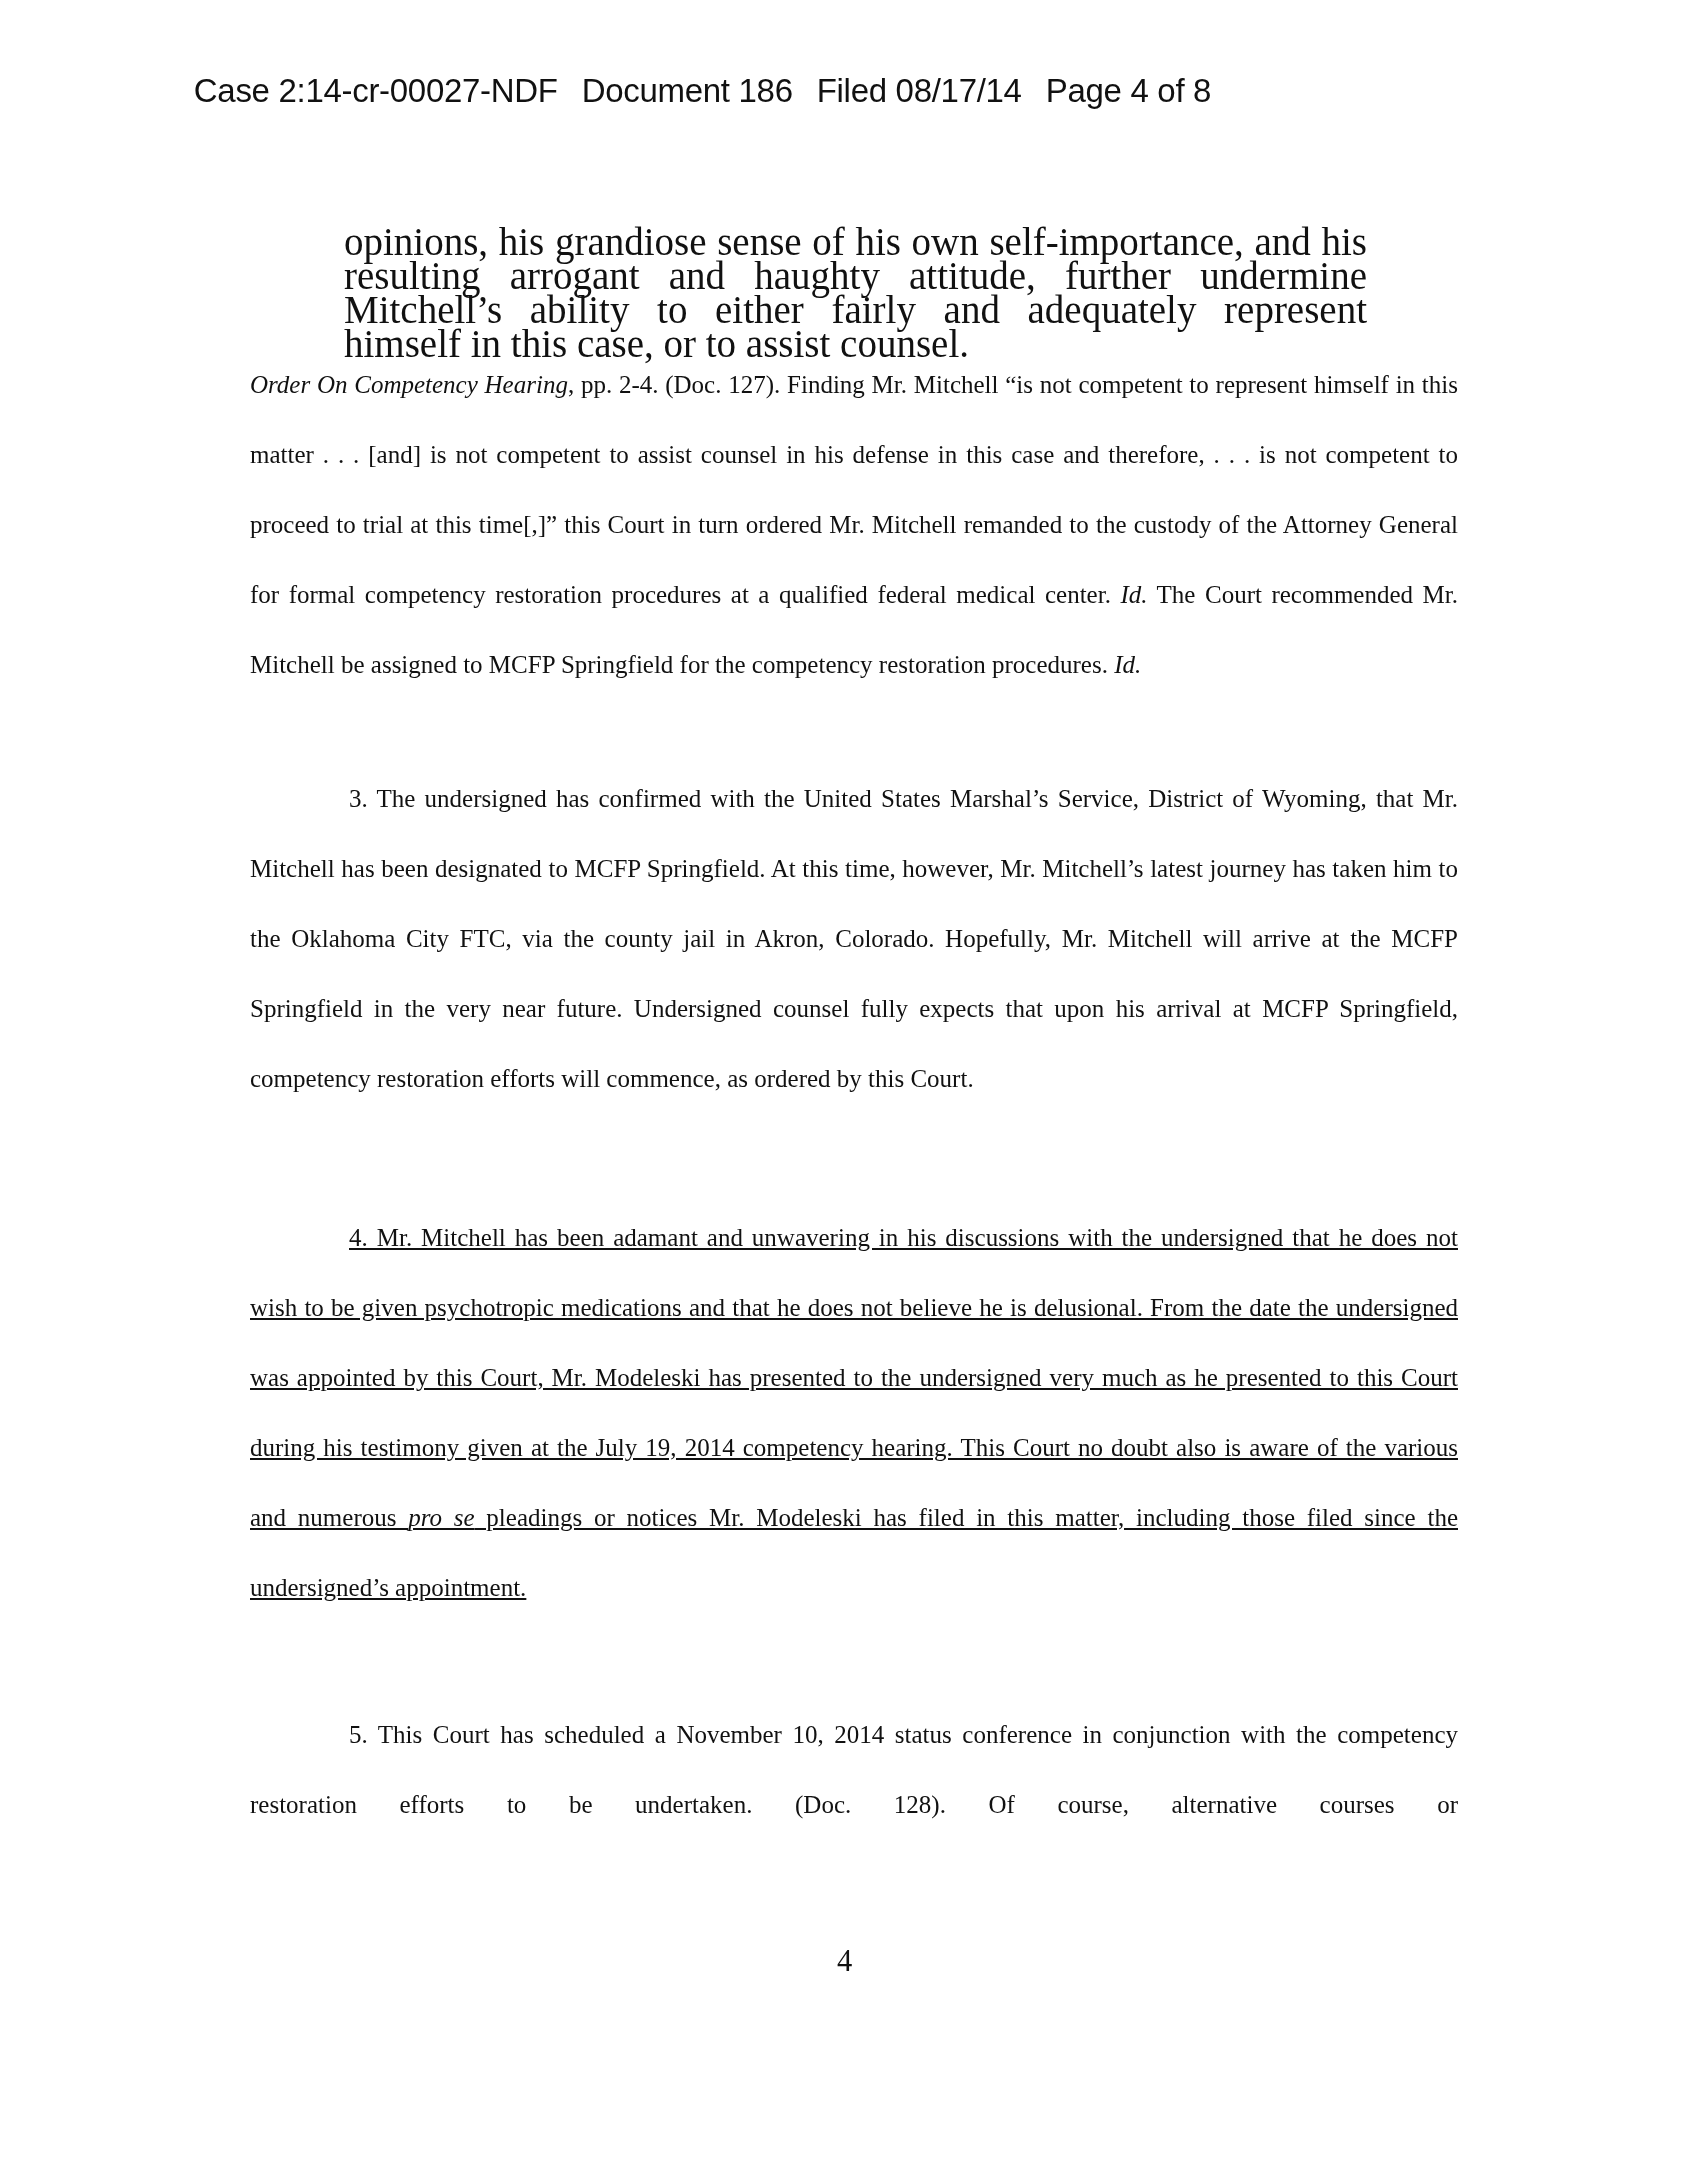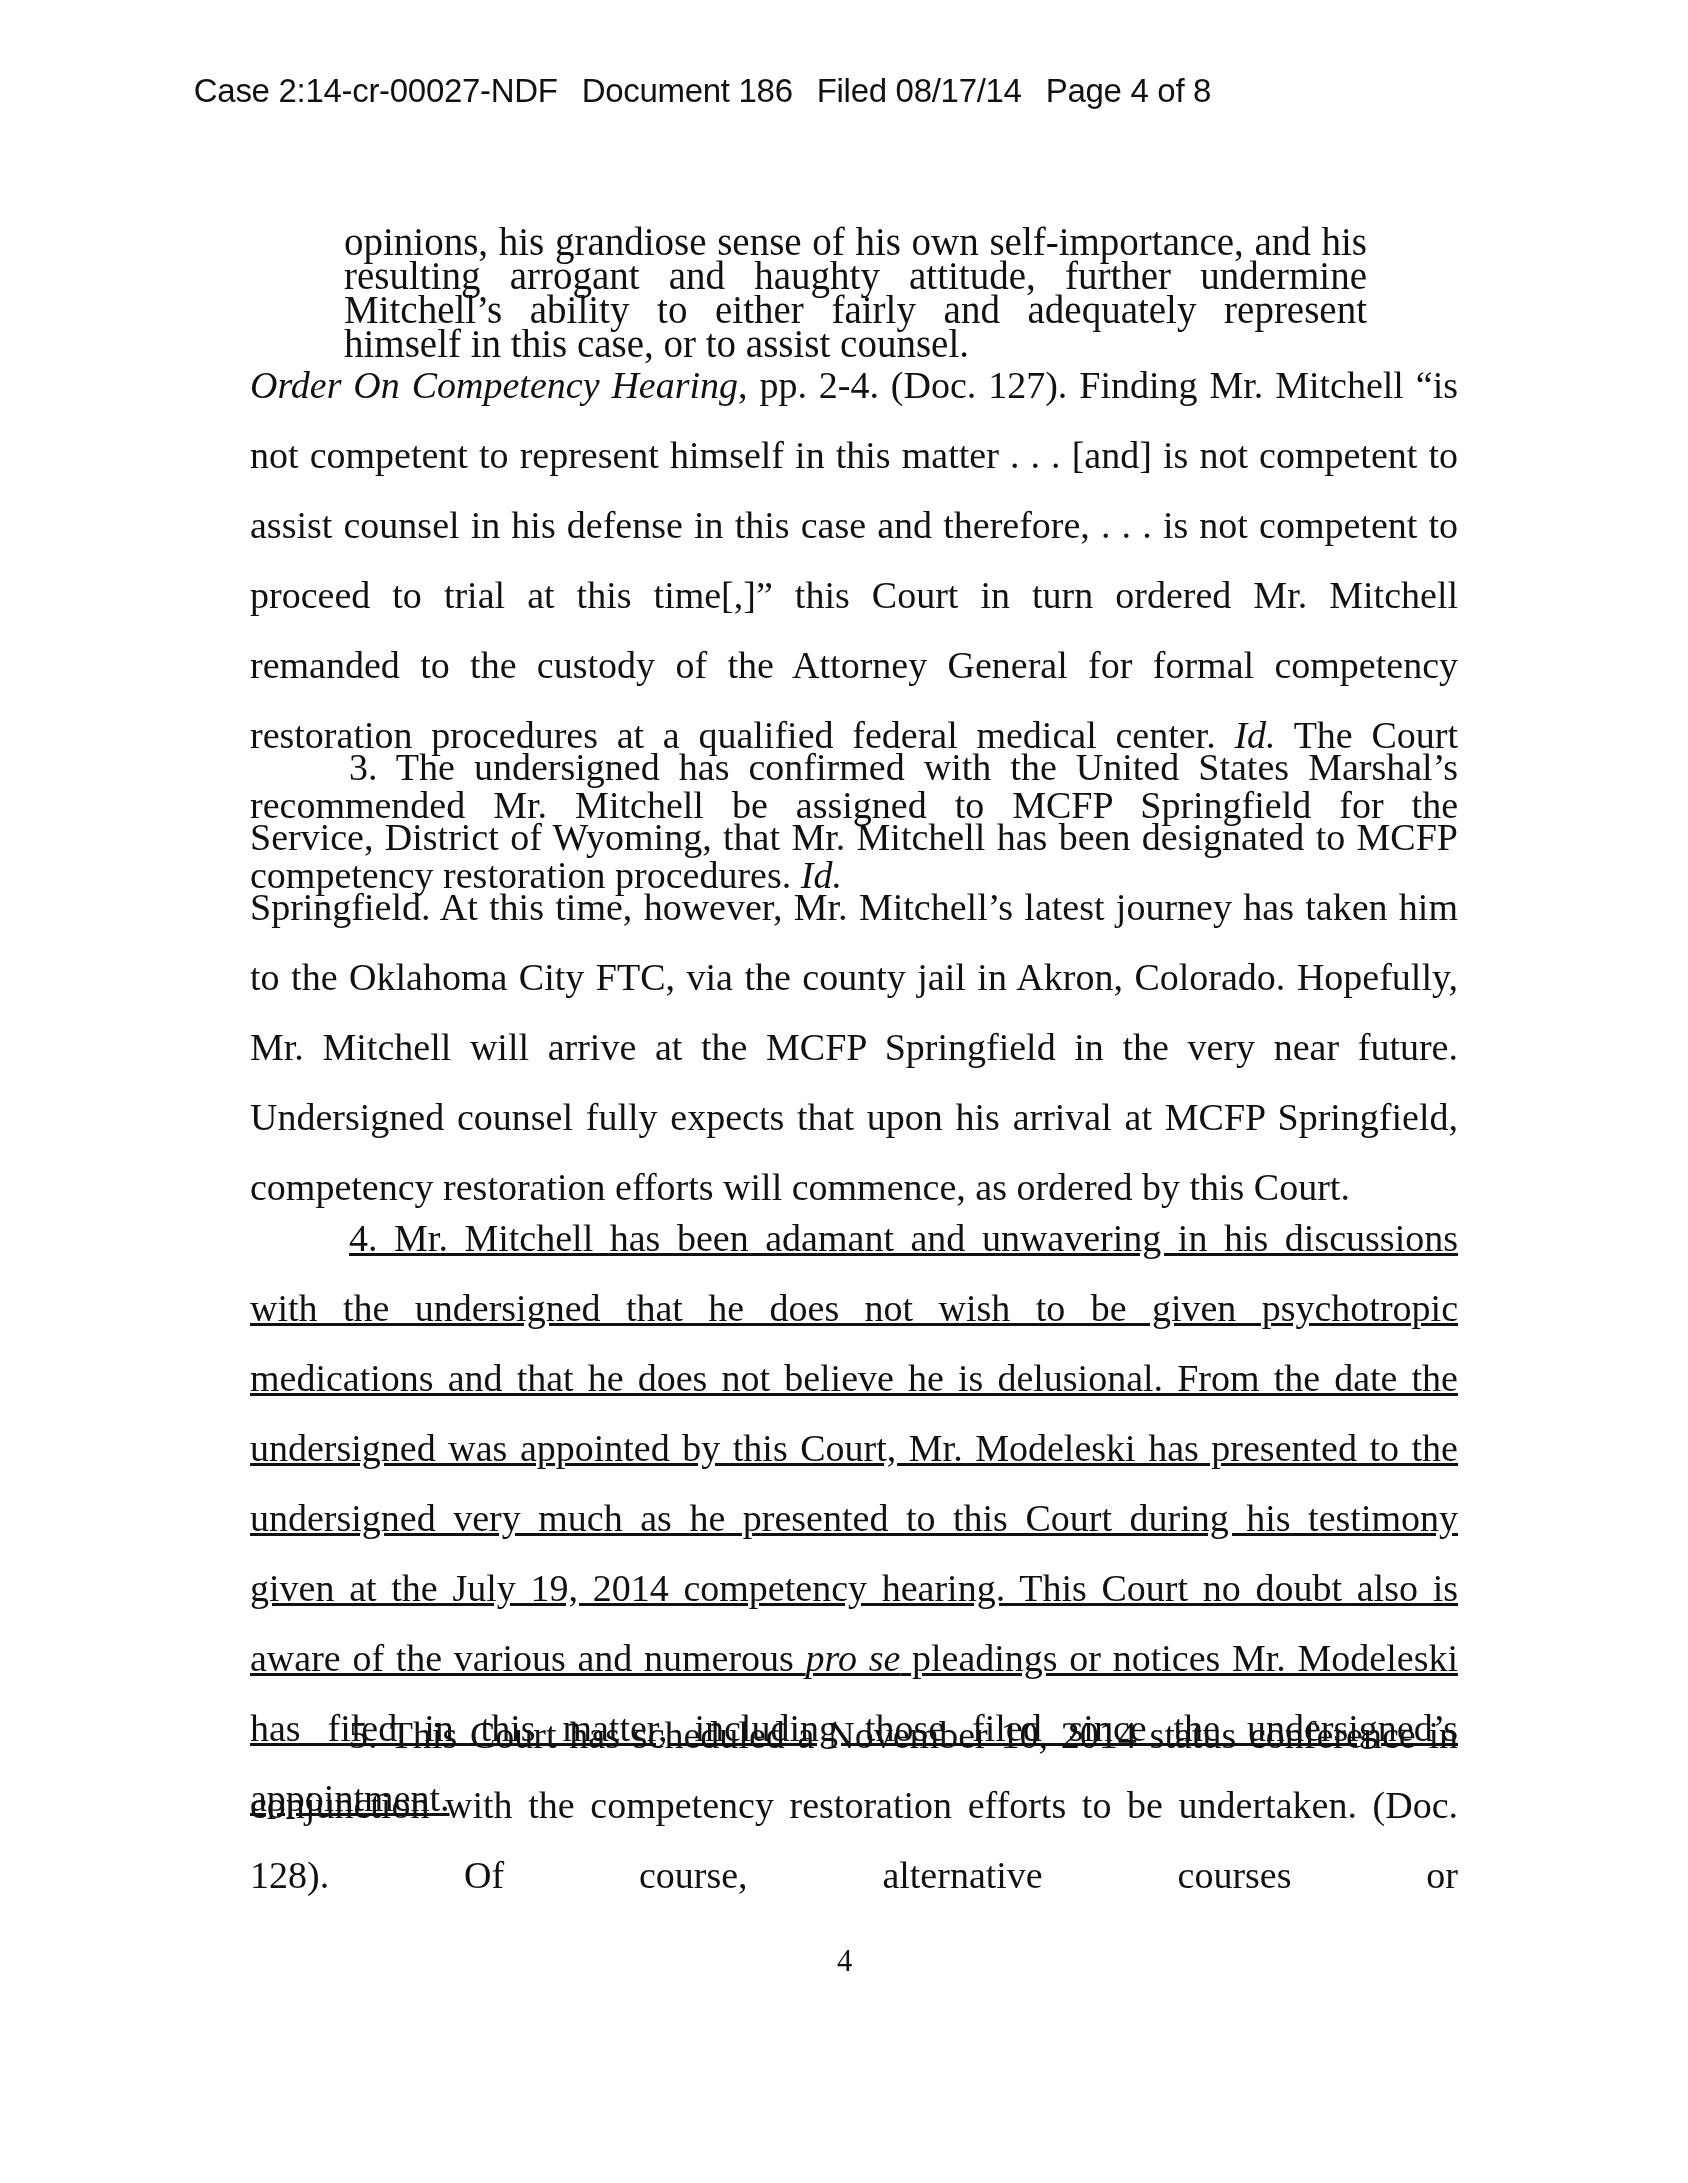--- a/index.html
+++ b/index.html
@@ -36,30 +36,30 @@
       font-size: 39px;
       line-height: 34px;
       text-align: justify;
       text-align-last: left;
     }
     .body-text {
       position: absolute;
       left: 250px;
       width: 1208px;
       font-family: "Liberation Serif", serif;
-      font-size: 38px;
+      font-size: 25px;
       line-height: 70px;
       text-align: justify;
     }
     .body-text p {
       margin: 0;
       text-align: justify;
     }
     .p-continue { top: 350px; }
-    .p3 { top: 732px; }
+    .p3 { top: 764px; }
     .p4 { top: 1203px; text-decoration: underline; }
     .p5 { top: 1700px; }
     .indent { text-indent: 99px; }
     .last-line-justify { text-align-last: justify; }
     em { font-style: italic; }
     .page-number {
       position: absolute;
       top: 1944px;
       left: 0;
       width: 1689px;

